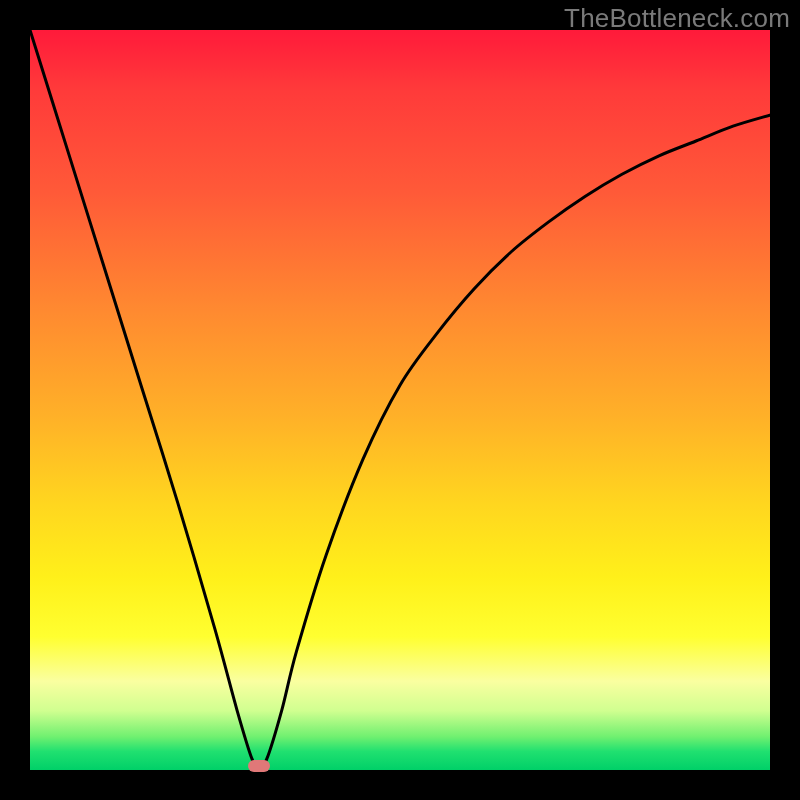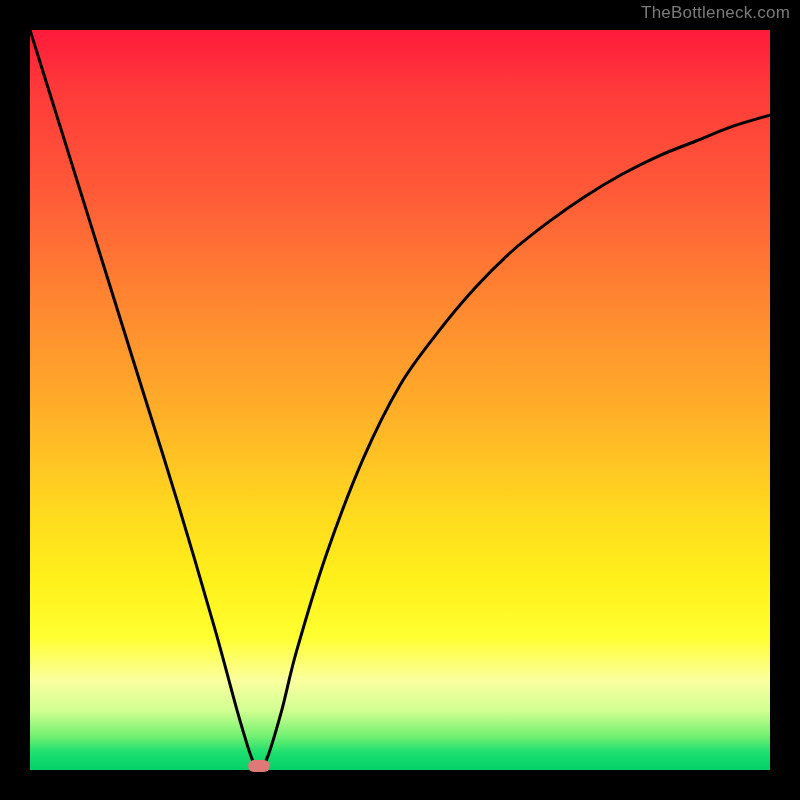--- a/index.html
+++ b/index.html
@@ -53,21 +53,21 @@
     width: 22px;
     height: 12px;
     border-radius: 6px;
     transform: translate(-50%, -50%);
   }
   .watermark {
     position: absolute;
     top: 3px;
     right: 10px;
     color: #7a7a7a;
-    font-size: 17px;
+    font-size: 26px;
     font-weight: 400;
     letter-spacing: 0.2px;
     font-family: Arial, Helvetica, sans-serif;
   }
 </style>
 </head>
 <body>
 
 <div class="stage">
 

